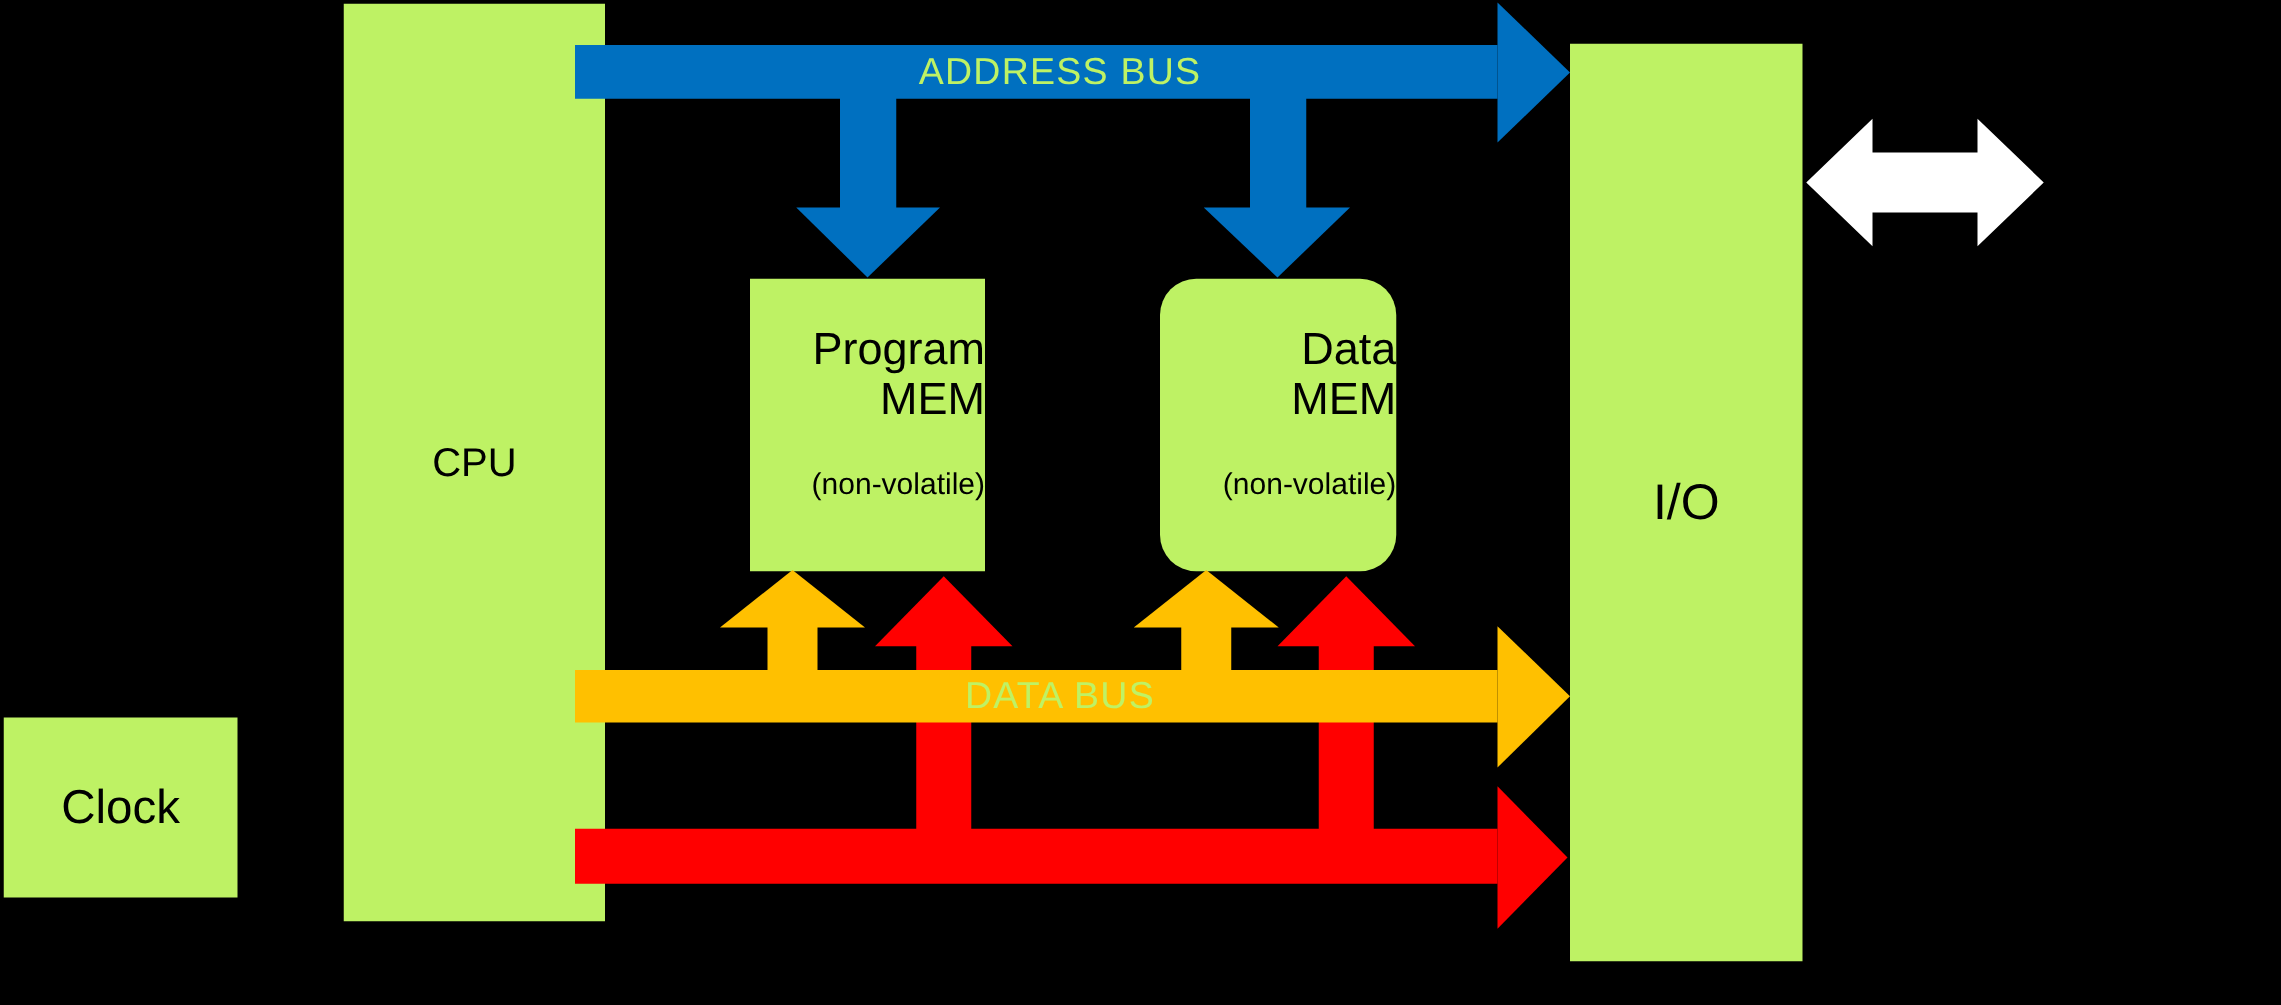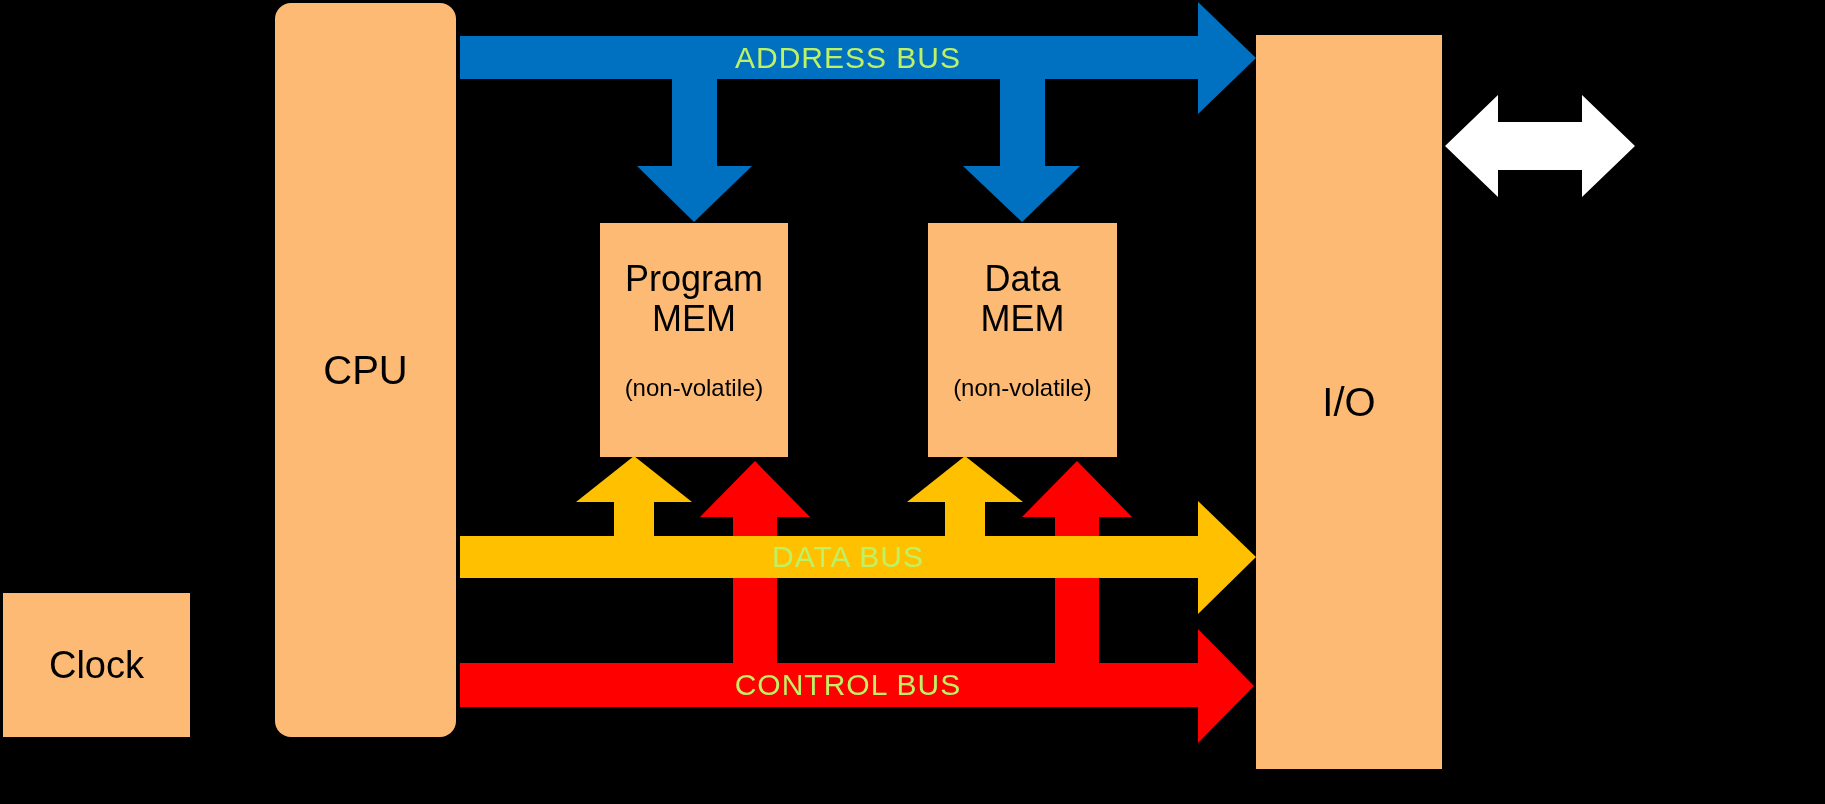--- a/index.html
+++ b/index.html
@@ -2,31 +2,31 @@
 <html><head>
 <meta charset="utf-8">
 <style>
   html,body{margin:0;padding:0;background:#000;}
   .canvas{
     position:relative;width:1825px;height:804px;background:#000000;
     font-family:"Liberation Sans",sans-serif;overflow:hidden;
   }
   .bus-svg{position:absolute;left:0;top:0;width:1825px;height:804px;display:block;}
   .block{
-    position:absolute;background:#fdba74;color:#000000;
-    display:flex;align-items:center;justify-content:center;text-align:center;
+    position:absolute;background:#bef264;color:#000000;
+    display:flex;align-items:center;justify-content:center;text-align:right;
   }
-  .block-cpu{left:275px;top:3px;width:181px;height:734px;font-size:40px;border-radius:16px;}
+  .block-cpu{left:275px;top:3px;width:209px;height:734px;font-size:32px;}
   .block-io{left:1256px;top:3px;width:186px;height:734px;font-size:40px;margin-top:32px;}
-  .block-clock{left:3px;top:593px;width:187px;height:144px;font-size:38px;}
+  .block-clock{left:3px;top:574px;width:187px;height:144px;font-size:38px;}
   .block-mem{
     display:block;top:223px;height:234px;
   }
   .block-mem.program{left:600px;width:188px;}
-  .block-mem.data{left:928px;width:189px;}
+  .block-mem.data{left:928px;width:189px;border-radius:29px;}
   .mem-title{margin-top:36px;font-size:36px;line-height:40px;}
   .mem-title span{display:block;}
   .mem-sub{margin-top:34px;font-size:24px;line-height:30px;}
   .bus-label{
     position:absolute;left:598px;width:500px;color:#bef264;
     text-align:center;font-size:30px;letter-spacing:1px;
   }
   .bus-label.address{top:36px;height:43px;line-height:43px;}
   .bus-label.data{top:536px;height:58px;line-height:42px;}
   .bus-label.control{top:663px;height:44px;line-height:44px;}
@@ -96,15 +96,14 @@
       <polygon points="637,166 752,166 694,222" fill="#0070C0"></polygon>
       <rect x="1000" y="78" width="45" height="90" fill="#0070C0"></rect>
       <polygon points="963,166 1080,166 1022,222" fill="#0070C0"></polygon>
     </g>
 
     <polygon points="1445,146 1498,95 1498,122 1582,122 1582,95 1635,146 1582,197 1582,170 1498,170 1498,197" fill="#FFFFFF"></polygon>
   </svg>
 
   <div class="bus-label address">ADDRESS BUS</div>
   <div class="bus-label data">DATA BUS</div>
-  <div class="bus-label control">CONTROL BUS</div>
 
 </div>
 
 </body></html>

